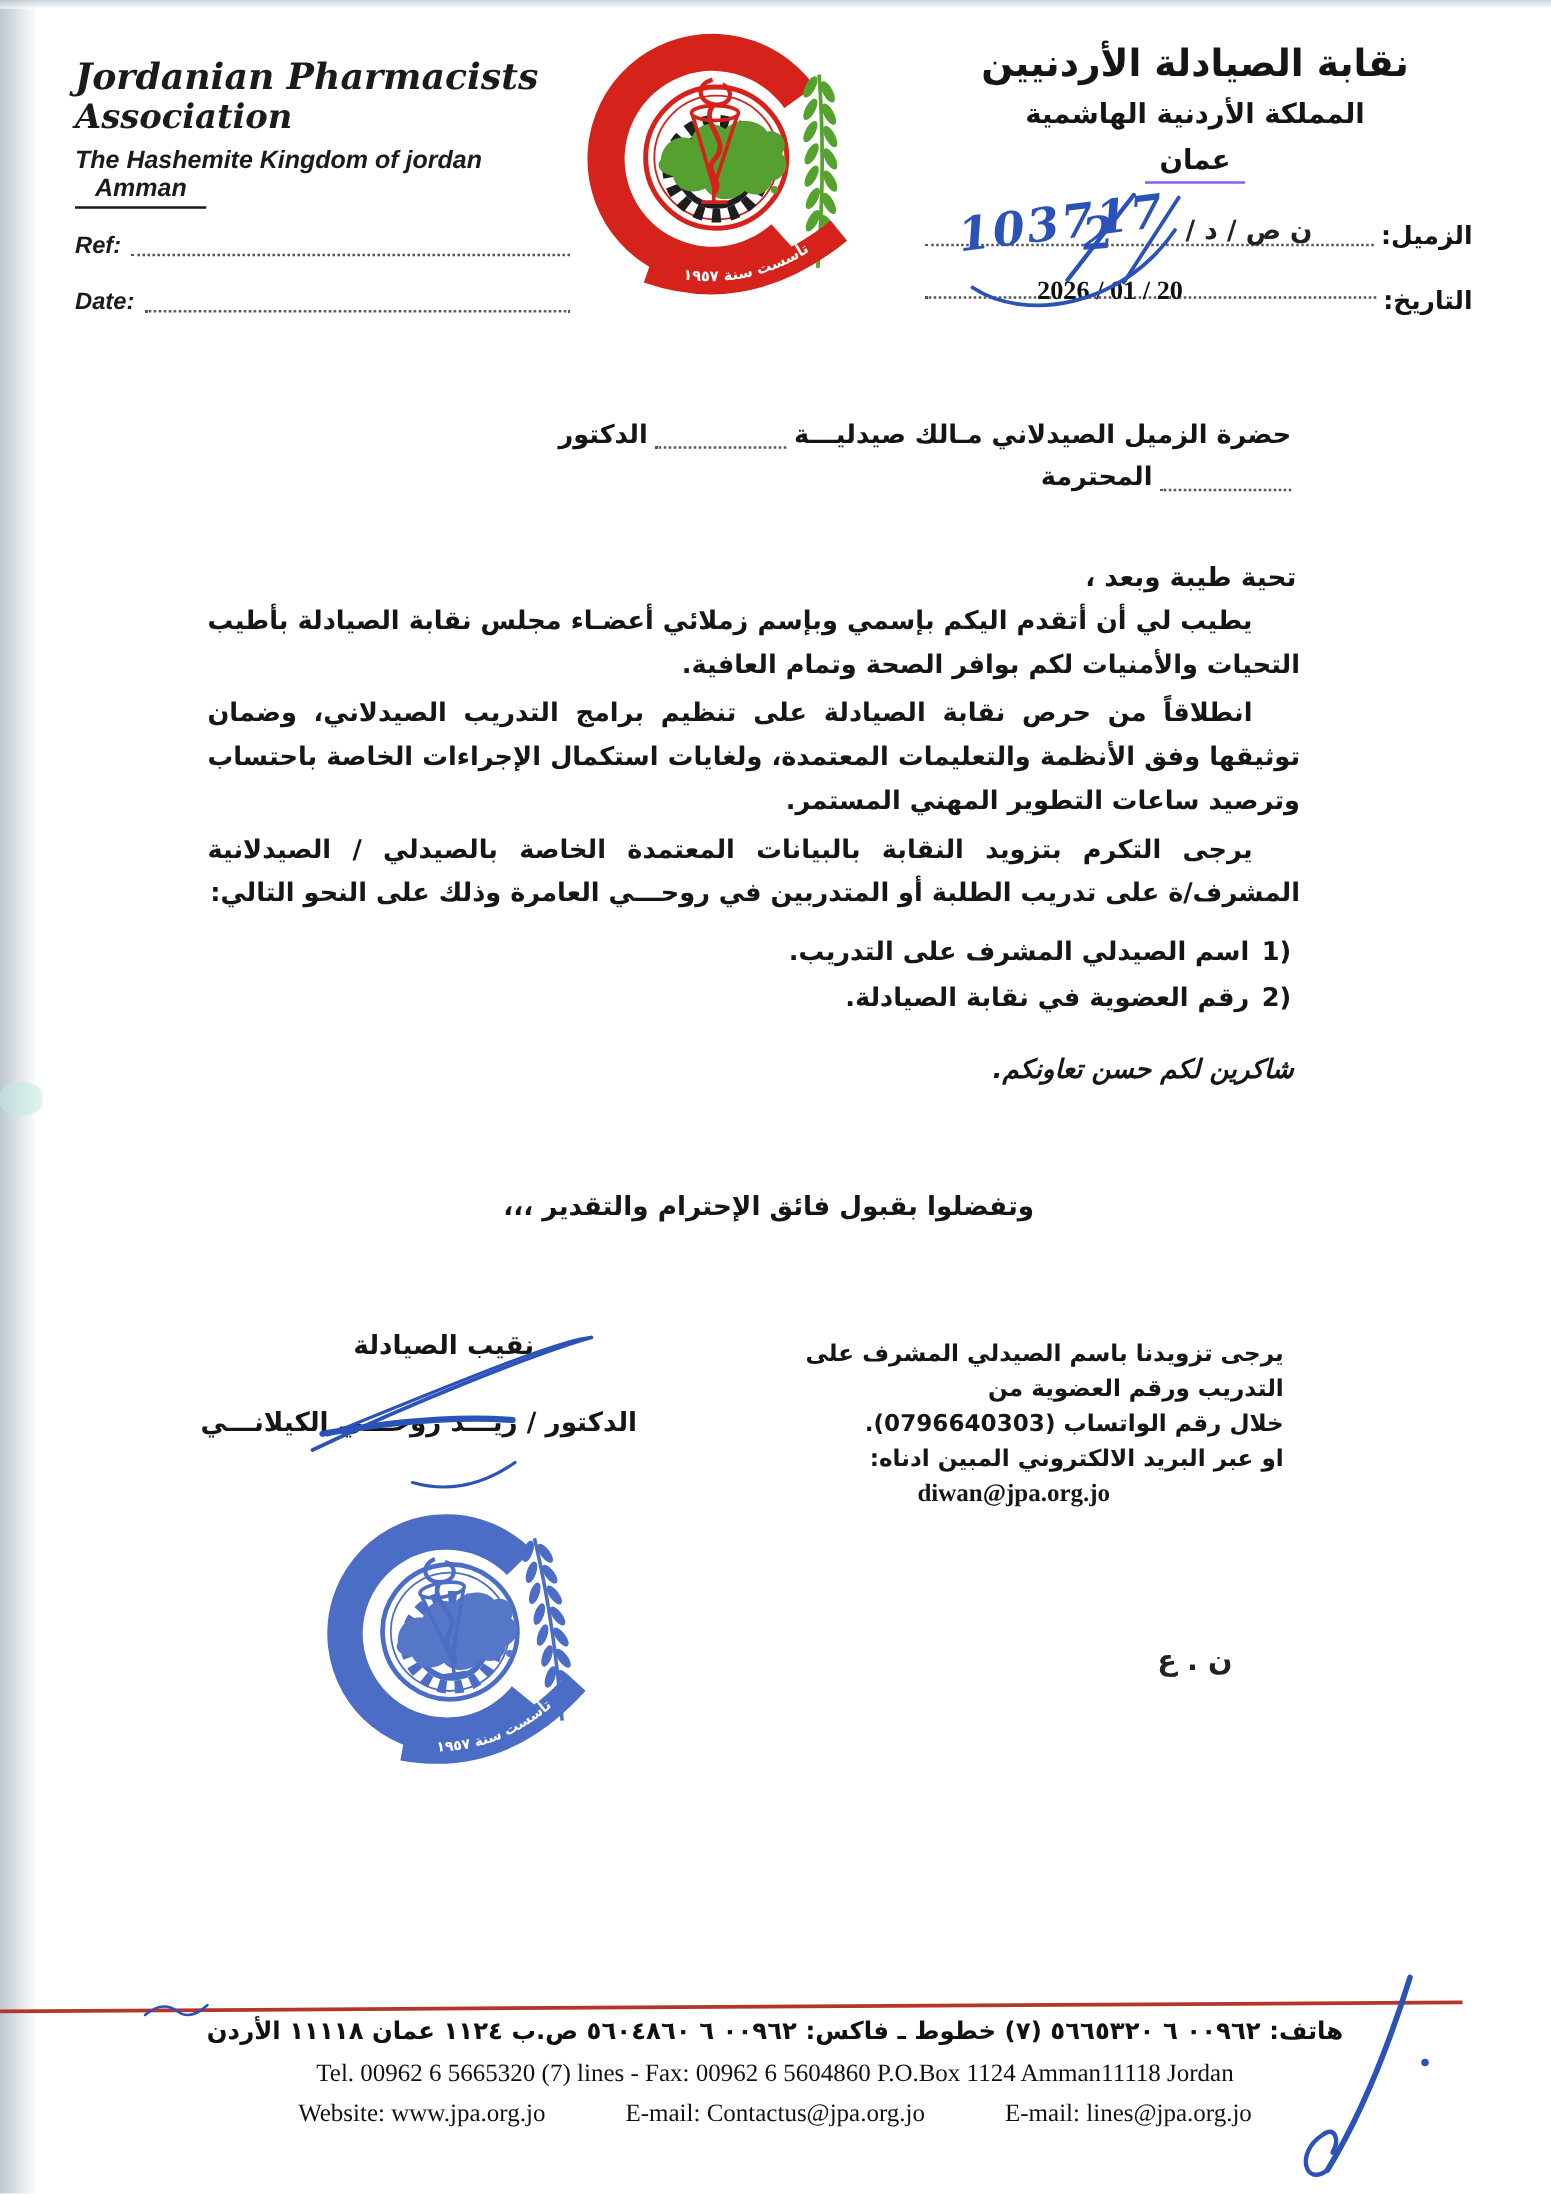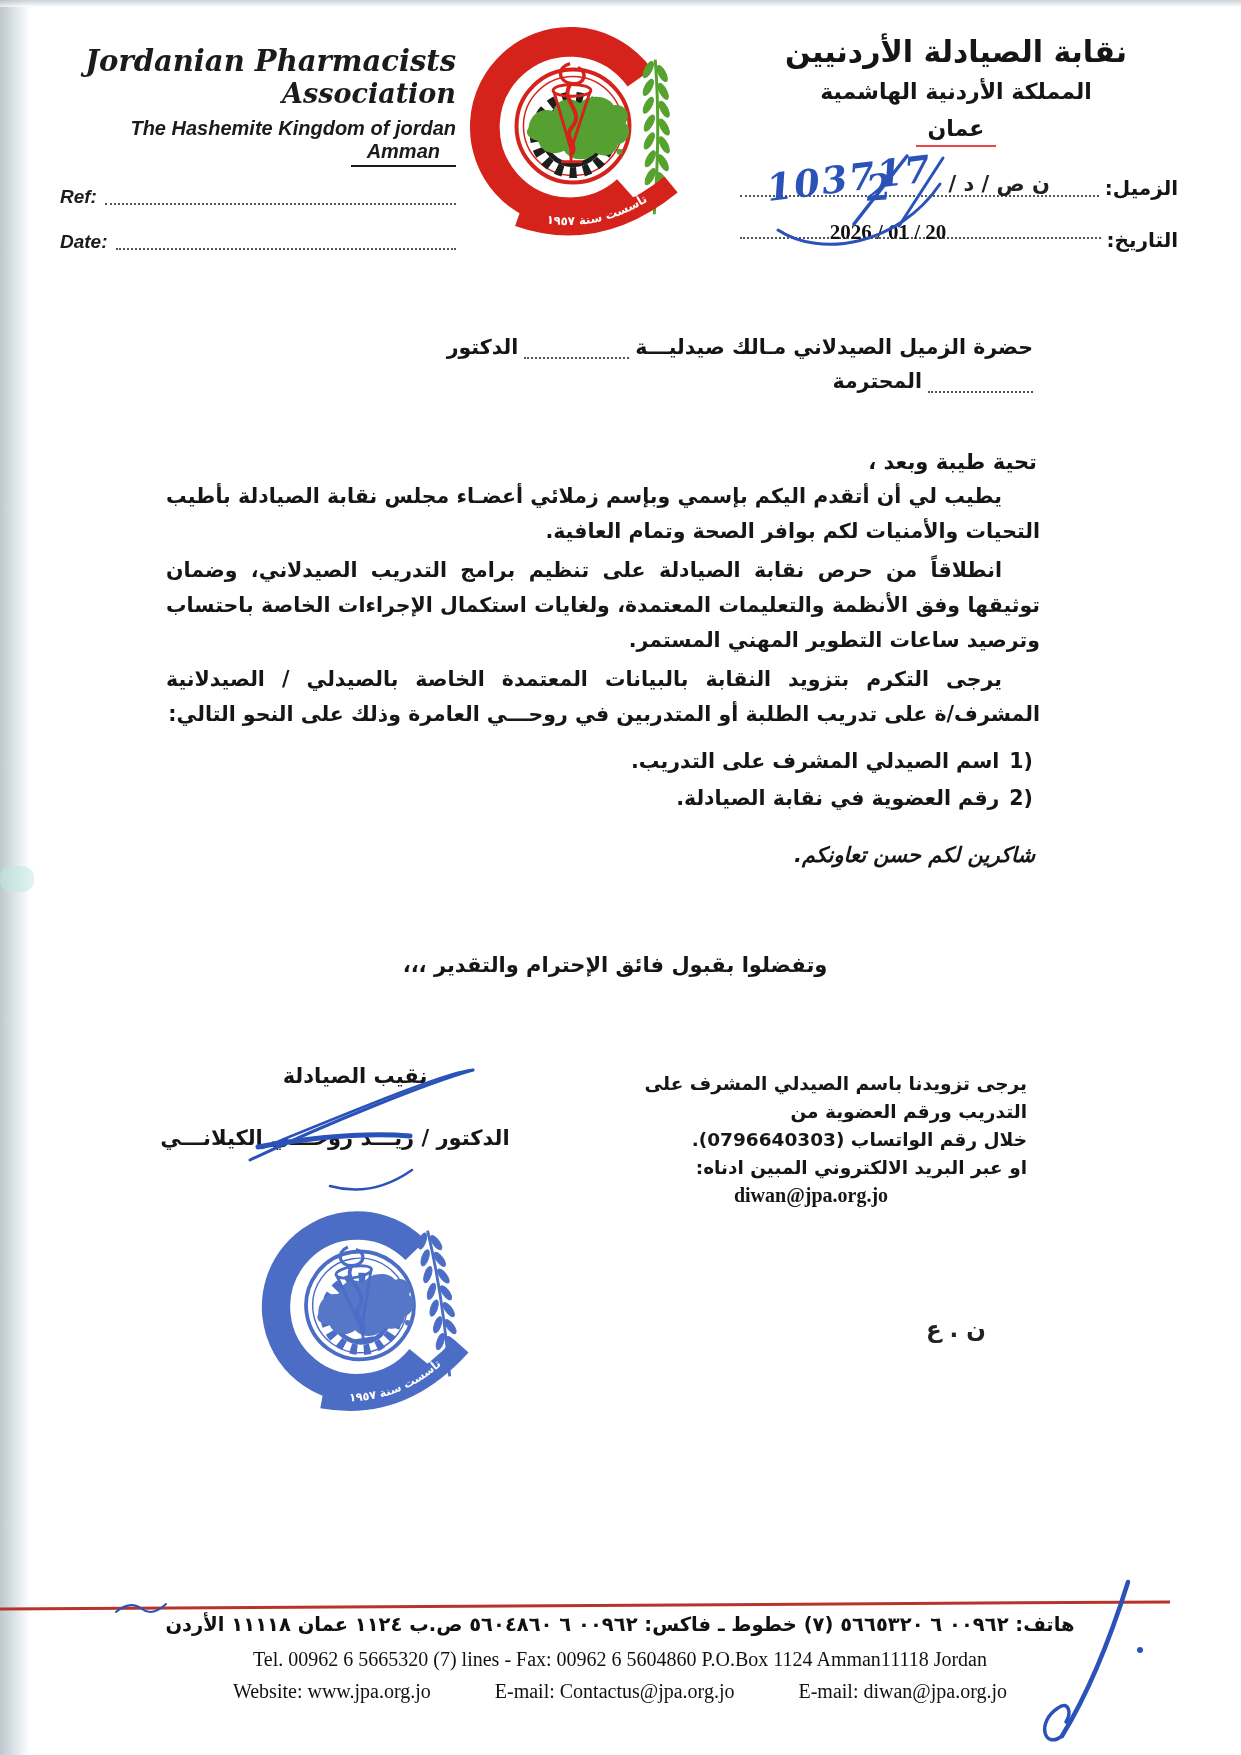--- a/index.html
+++ b/index.html
@@ -7,36 +7,36 @@
   .page{position:relative;width:1241px;height:1755px;background:#fff;overflow:hidden;}
 
   
   .scan-left{position:absolute;left:0;top:0;width:30px;height:100%;
     background:linear-gradient(to right,#a9b5be 0%,#cfd8dd 45%,#ffffff 100%);opacity:.75;}
   .scan-top{position:absolute;left:0;top:0;width:100%;height:7px;
     background:linear-gradient(to bottom,#b6c0c8,#ffffff);opacity:.7;}
   .scan-smudge{position:absolute;left:0;top:866px;width:34px;height:26px;background:#bfe9e2;opacity:.55;border-radius:40%;}
 
   
-  .hdr-left{position:absolute;left:60px;top:44px;width:396px;text-align:right;color:#1b1b1b;}
+  .hdr-left{position:absolute;left:60px;top:44px;width:396px;text-align:left;color:#1b1b1b;}
   .hl-1{font:italic 700 29px "DejaVu Serif",serif;}
   .hl-2{font:italic 700 27px "DejaVu Serif",serif;}
   .hl-3{font:italic 700 20px "Liberation Sans",sans-serif;margin-top:8px;}
   .hl-4{font:italic 700 20px "Liberation Sans",sans-serif;display:inline-block;border-bottom:2px solid #1b1b1b;padding:0 16px 2px;}
   .ref-row,.date-row{position:absolute;left:60px;width:396px;display:flex;align-items:flex-end;gap:8px;
     font:italic 700 19px "Liberation Sans",sans-serif;color:#1b1b1b;}
   .ref-row{top:186px;}
   .date-row{top:231px;}
   .dots{flex:1;border-bottom:2px dotted #555;transform:translateY(-3px);height:1px;}
 
   
   .hdr-right{position:absolute;left:735px;top:34px;width:442px;text-align:center;direction:rtl;color:#151515;}
   .hr-org{font-weight:700;font-size:30px;}
   .hr-king{font-weight:700;font-size:22px;margin-top:10px;}
-  .hr-city{font-weight:700;font-size:22px;display:inline-block;border-bottom:2px solid #ef4444;padding:0 12px 4px;margin-top:12px;}
+  .hr-city{font-weight:700;font-size:22px;display:inline-block;border-bottom:2px solid #8b5cf6;padding:0 12px 4px;margin-top:12px;}
   .num-row,.dat-row{position:absolute;left:740px;width:438px;direction:rtl;display:flex;align-items:flex-end;gap:6px;
     font-weight:700;font-size:20px;color:#151515;}
   .num-row{top:176px;}
   .dat-row{top:228px;align-items:center;}
   .num-printed{position:absolute;left:930px;top:172px;width:120px;direction:rtl;font-weight:700;font-size:21px;color:#222;}
   .date-value{position:absolute;left:803px;top:220px;width:170px;text-align:center;
     font:700 21px "Liberation Serif",serif;color:#111;direction:ltr;}
 
   
   .hw{color:#2b52b8;font:italic 700 37px "DejaVu Serif",serif;position:absolute;z-index:6;}
@@ -240,21 +240,21 @@
   </svg>
 
   <div class="annot">ن . ع</div>
 
   <div class="footer-line"></div>
   <div class="f-ar">هاتف: ٠٠٩٦٢ ٦ ٥٦٦٥٣٢٠ (٧) خطوط ـ فاكس: ٠٠٩٦٢ ٦ ٥٦٠٤٨٦٠ ص.ب ١١٢٤ عمان ١١١١٨ الأردن</div>
   <div class="f-en">Tel. 00962 6 5665320 (7) lines - Fax: 00962 6 5604860 P.O.Box 1124 Amman11118 Jordan</div>
   <div class="f-web">
     <span>Website: www.jpa.org.jo</span>
     <span>E-mail: Contactus@jpa.org.jo</span>
-    <span>E-mail: diwan@jpa.org.jo</span>
+    <span>E-mail: lines@jpa.org.jo</span>
   </div>
 
   <svg class="ink" width="1241" height="1755" viewBox="0 0 1241 1755">
     <g stroke="#2b52b8" fill="none" stroke-linecap="round">
 
       <path d="M 778 230 C 820 258 898 246 940 184" stroke-width="3"></path>
       <path d="M 854 224 L 907 156" stroke-width="3.5"></path>
       <path d="M 899 226 L 943 158" stroke-width="3"></path>
 
       <g>

